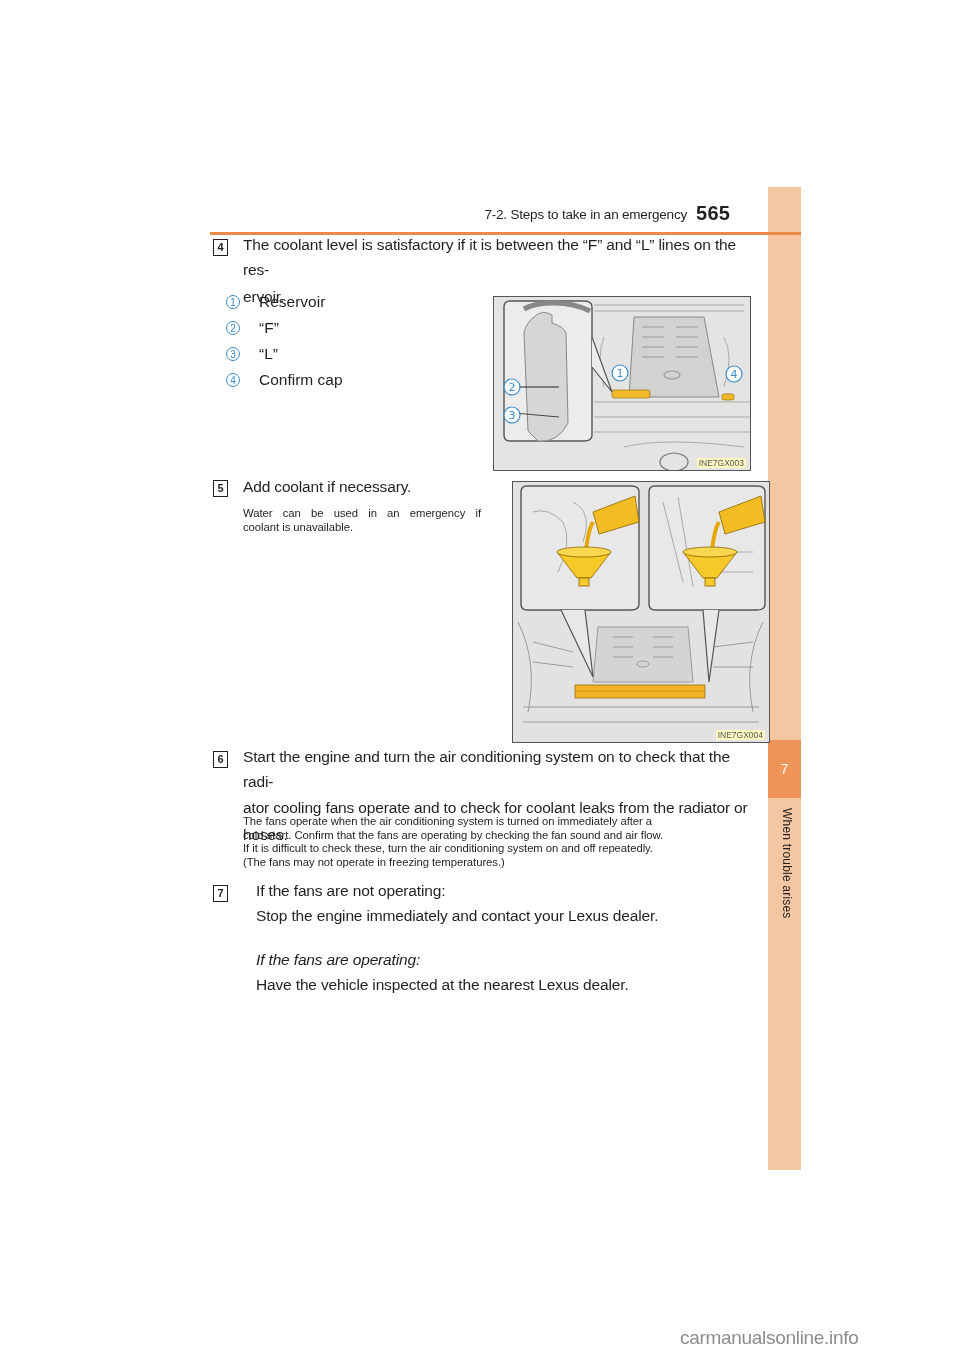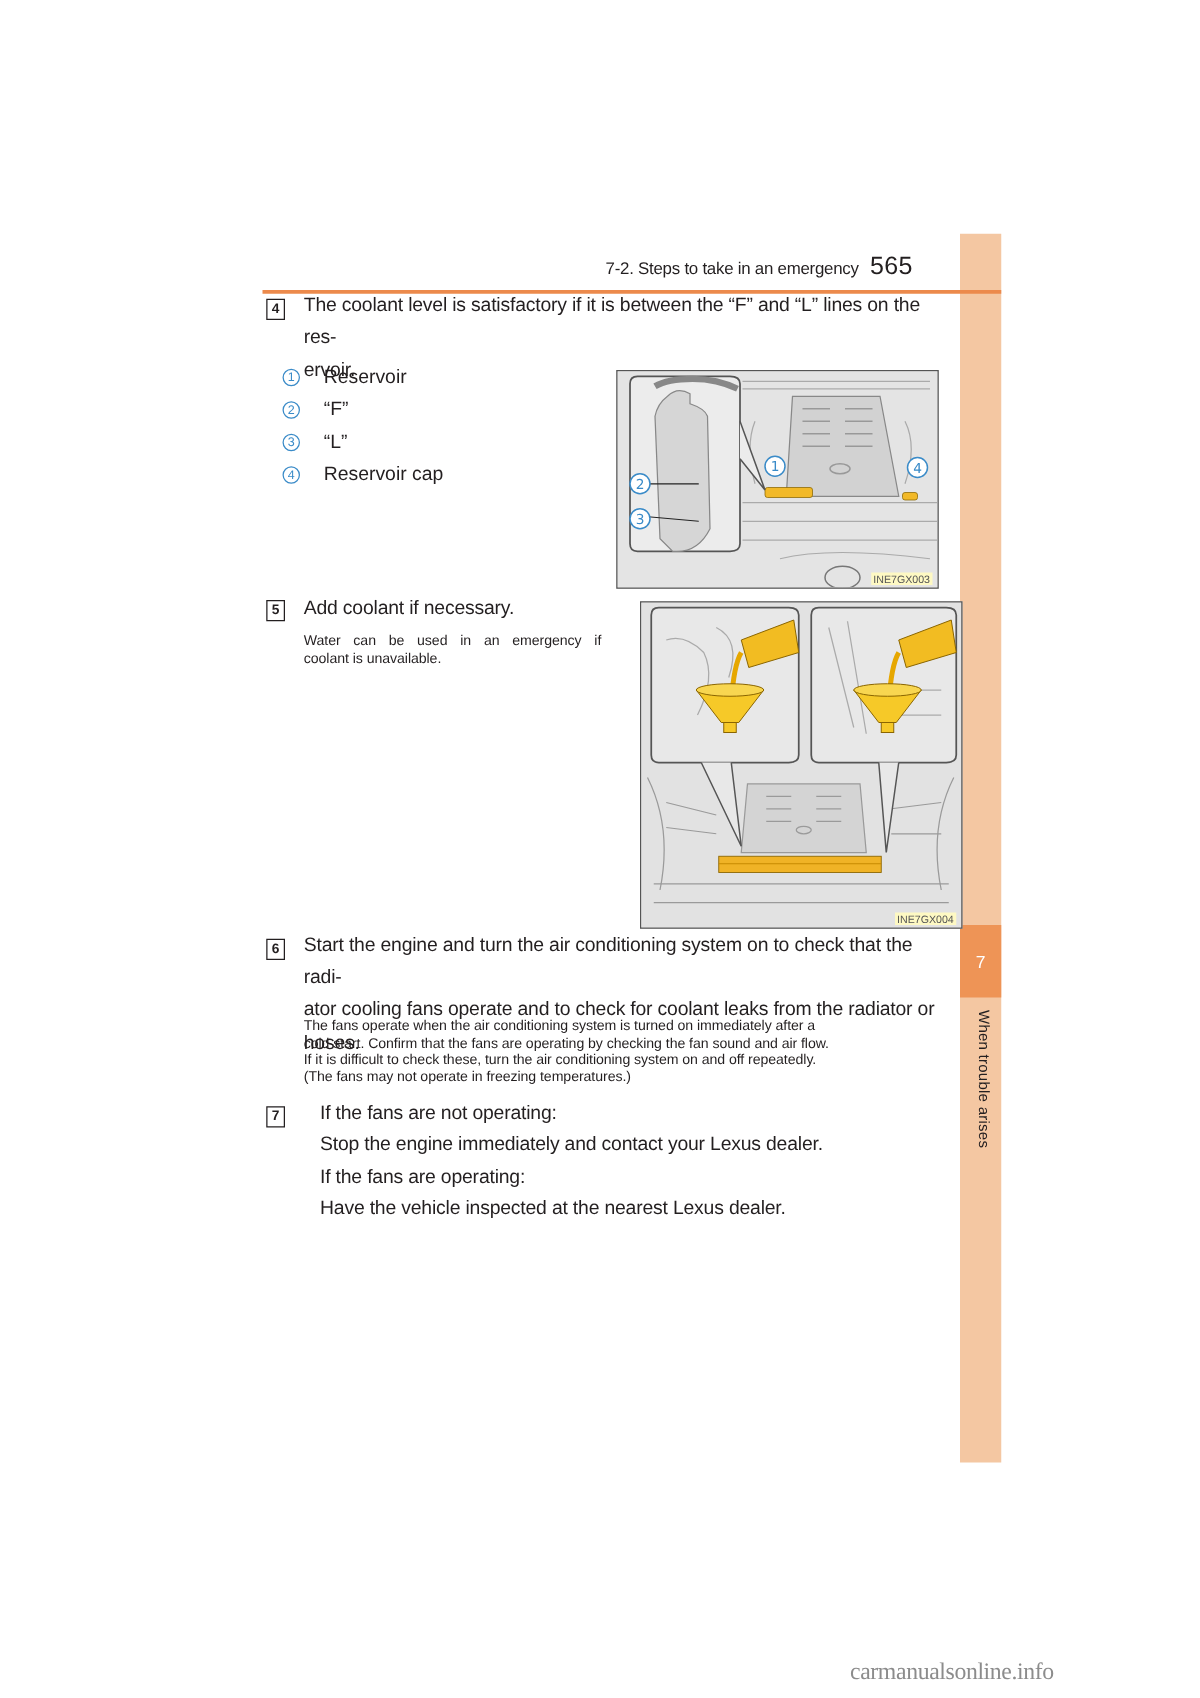--- a/index.html
+++ b/index.html
@@ -2,21 +2,21 @@
 <html><head>
 <meta charset="utf-8">
 <style>
   html, body { margin: 0; padding: 0; background: #ffffff; }
   body { width: 960px; height: 1358px; position: relative; overflow: hidden;
          font-family: "Liberation Sans", "DejaVu Sans", sans-serif; color: #231f20; }
 
   
   .hdr-title { position: absolute; left: 460px; top: 207px; width: 227px; text-align: right;
                font-size: 13.5px; letter-spacing: -0.2px; color: #231f20; }
-  .hdr-page { position: absolute; left: 696px; top: 202px; font-size: 20px; font-weight: normal; color: #231f20; letter-spacing: 0.3px; }
+  .hdr-page { position: absolute; left: 696px; top: 202px; font-size: 20px; font-weight: bold; color: #231f20; letter-spacing: 0.3px; }
   .hdr-rule { position: absolute; left: 210px; top: 232px; width: 590px; height: 3px; background: #ec8a4c; }
 
   
   .tab-band { position: absolute; left: 768px; top: 187px; width: 33px; height: 983px; background: #f4c7a2; }
   .tab-rule { position: absolute; left: 768px; top: 232px; width: 33px; height: 3px; background: #ec8a4c; }
   .tab-num { position: absolute; left: 768px; top: 740px; width: 33px; height: 58px; background: #ee9456;
              color: #fff; font-size: 14px; display: flex; align-items: center; justify-content: center; }
   .tab-label { position: absolute; left: 776px; top: 808px; width: 18px; height: 160px;
                writing-mode: vertical-rl; font-size: 12px; color: #231f20; white-space: nowrap; letter-spacing: 0.2px; }
 
@@ -27,21 +27,21 @@
   .note-text { position: absolute; font-size: 11.3px; line-height: 13.5px; color: #231f20; letter-spacing: -0.05px; }
   .callout-item { position: absolute; left: 226px; height: 20px; display: flex; align-items: center; }
   .circ { width: 14px; height: 14px; border: 1.2px solid #3a8bc8; border-radius: 50%; color: #3a8bc8;
           font-size: 10px; display: inline-flex; align-items: center; justify-content: center; box-sizing: border-box; }
   .callout-label { margin-left: 19px; font-size: 15.5px; color: #231f20; }
 
   
   .figure { position: absolute; border: 1px solid #555; background: #dedede; overflow: hidden; }
   .fig-code { position: absolute; right: 4px; bottom: 2px; font-size: 8.5px; color: #555; background: #fef9c3; padding: 0 2px; }
 
-  .watermark { position: absolute; left: 680px; top: 1327px; font-size: 19px; color: #8c8c8c; font-family: Liberation Serif, serif; letter-spacing: -0.3px; }
+  .watermark { position: absolute; left: 680px; top: 1327px; font-size: 19px; color: #8c8c8c; font-family: Liberation Sans, sans-serif; letter-spacing: -0.3px; }
 </style>
 </head>
 <body>
 
 <div class="hdr-title">7-2. Steps to take in an emergency</div>
 <div class="hdr-page">565</div>
 <div class="hdr-rule"></div>
 
 <div class="tab-band"></div>
 <div class="tab-rule"></div>
@@ -61,21 +61,21 @@
 <div class="callout-item" style="top:318px;">
   <span class="circ">2</span>
   <span class="callout-label">“F”</span>
 </div>
 <div class="callout-item" style="top:344px;">
   <span class="circ">3</span>
   <span class="callout-label">“L”</span>
 </div>
 <div class="callout-item" style="top:370px;">
   <span class="circ">4</span>
-  <span class="callout-label">Reservoir cap</span>
+  <span class="callout-label">Confirm cap</span>
 </div>
 
 <div class="figure" style="left:493px; top:296px; width:256px; height:173px;">
   <svg width="256" height="173" viewBox="0 0 256 173">
     <rect x="0" y="0" width="256" height="173" fill="#e4e4e4"></rect>
 
     <path d="M140 20 L210 20 L225 100 L135 100 Z" fill="#d2d2d2" stroke="#888" stroke-width="1"></path>
     <g stroke="#999" stroke-width="1.2" fill="none">
       <path d="M148 30 h22 M148 40 h22 M148 50 h22 M148 60 h22"></path>
       <path d="M182 30 h22 M182 40 h22 M182 50 h22 M182 60 h22"></path>
@@ -181,17 +181,17 @@
   <div>The fans operate when the air conditioning system is turned on immediately after a</div>
   <div>cold start. Confirm that the fans are operating by checking the fan sound and air flow.</div>
   <div>If it is difficult to check these, turn the air conditioning system on and off repeatedly.</div>
   <div>(The fans may not operate in freezing temperatures.)</div>
 </div>
 
 <div class="step-badge" style="left:213px; top:885px;">7</div>
 <div class="body-text" style="left:256px; top:879px; width:520px;">
   <div>If the fans are not operating:</div>
   <div>Stop the engine immediately and contact your Lexus dealer.</div>
-  <div style="margin-top:2px;">If the fans are operating:</div>
+  <div style="margin-top:20px;font-style:italic;">If the fans are operating:</div>
   <div>Have the vehicle inspected at the nearest Lexus dealer.</div>
 </div>
 
 <div class="watermark">carmanualsonline.info</div>
 
 </body></html>

